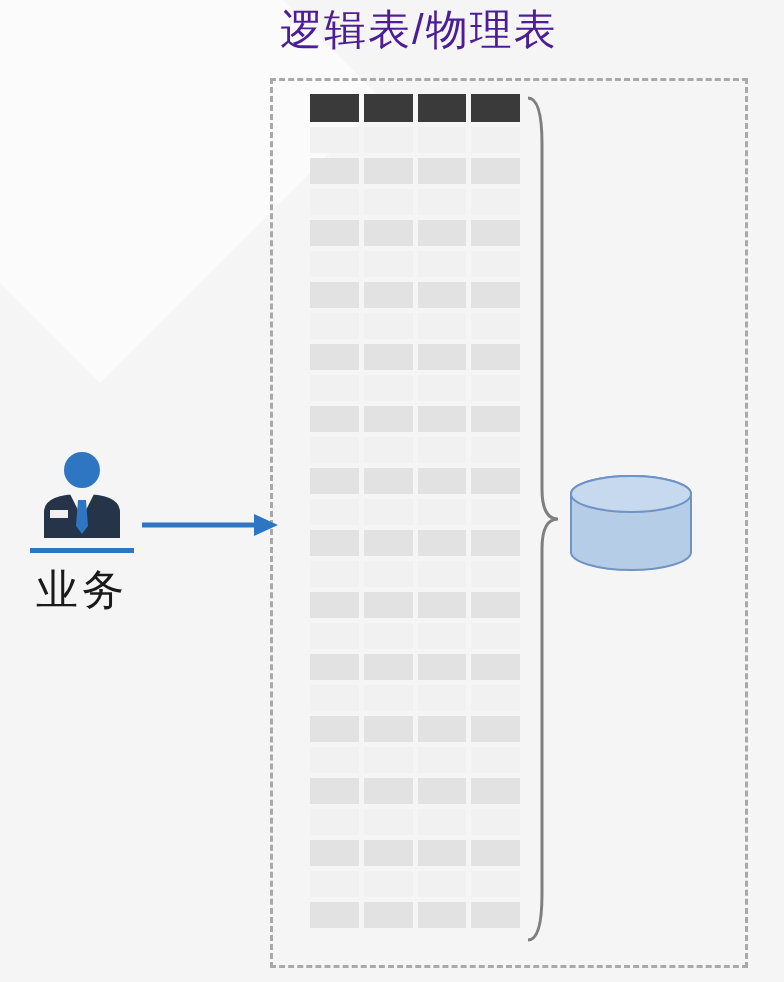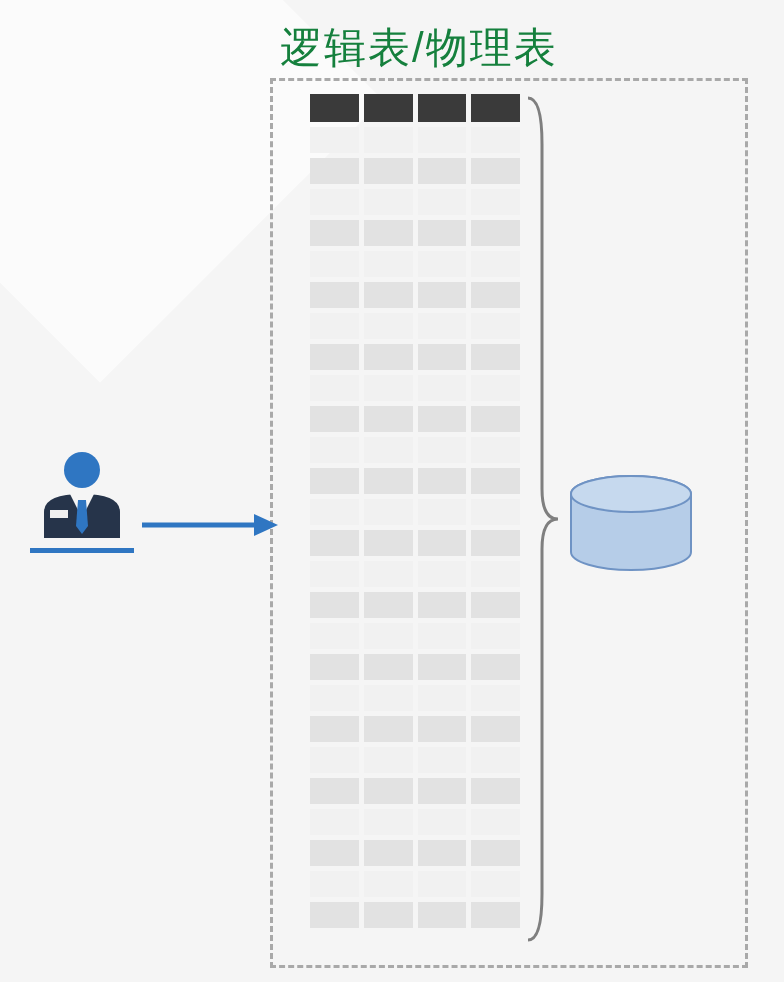--- a/index.html
+++ b/index.html
@@ -18,24 +18,24 @@
     top: -100px;
     left: -100px;
     width: 400px;
     height: 400px;
     background: #ffffff;
     transform: rotate(45deg);
     opacity: 0.6;
   }
   .title {
     position: absolute;
-    top: 20px;
+    top: 2px;
     left: 280px;
     font-size: 42px;
-    color: #15803d;
+    color: #4c1d95;
     letter-spacing: 2px;
     font-weight: 400;
   }
   .dashed-box {
     position: absolute;
     top: 78px;
     left: 270px;
     width: 478px;
     height: 890px;
     border: 3px dashed #a9a9a9;
@@ -297,20 +297,21 @@
 
       <path d="M 40 46 L 52 70 L 64 46 Z" fill="#f5f5f5"></path>
 
       <path d="M 48 52 L 56 52 L 58 78 L 52 86 L 46 78 Z" fill="#2f76c2"></path>
 
       <rect x="20" y="62" width="18" height="8" fill="#f0f0f0"></rect>
 
       <rect x="0" y="100" width="104" height="5" fill="#2f76c2"></rect>
     </svg>
   </span>
+  <div class="user-label">业务</div>
 </div>
 
 <div class="arrow">
   <svg width="140" height="30" viewBox="0 0 140 30">
     <line x1="2" y1="15" x2="118" y2="15" stroke="#2f76c2" stroke-width="5"></line>
     <polygon points="114,4 138,15 114,26" fill="#2f76c2"></polygon>
   </svg>
 </div>
 
 </body></html>

